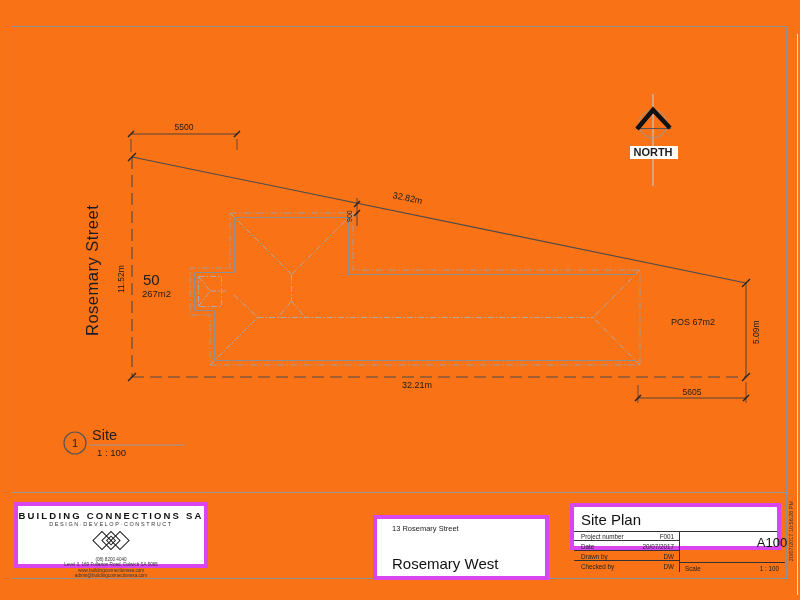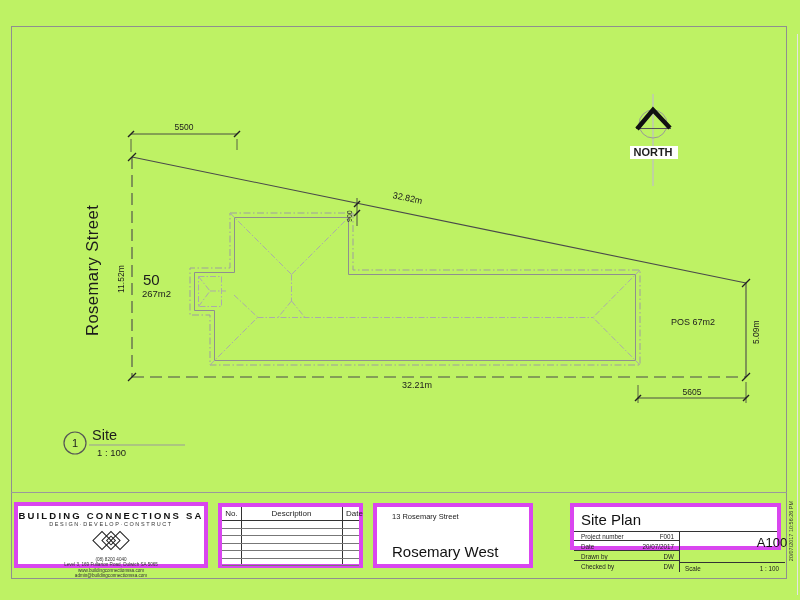--- a/index.html
+++ b/index.html
@@ -1,16 +1,16 @@
 <!DOCTYPE html>
 <html><head>
 <meta charset="utf-8">
 <style>
   html,body{margin:0;padding:0;background:#fff;}
-  #page{position:relative;width:800px;height:600px;background:#bef264;overflow:hidden;
+  #page{position:relative;width:800px;height:600px;background:#f97316;overflow:hidden;
         font-family:"Liberation Sans",sans-serif;color:#1c1c1c;}
   .abs{position:absolute;}
   
   #sheet-border{left:11px;top:26px;width:774px;height:551px;border:1.5px solid #8f8f8f;}
   #page-edge-right{left:797px;top:34px;width:0;height:561px;border-left:1px solid #e3e3e3;}
   #tb-separator{left:11px;top:492px;width:776px;height:0;border-top:1px solid #9a9a9a;}
   
   #drawing{left:0;top:0;}
   
   .tb-box{border:4px solid #d946ef;background:#fff;box-sizing:border-box;}
@@ -23,21 +23,21 @@
   
   #rev-box{left:218px;top:503px;width:145px;height:65px;}
   .rev-header{position:absolute;top:0;height:13px;line-height:13px;font-size:8px;text-align:center;box-sizing:border-box;}
   #rev-col-no{left:0;width:19px;}
   #rev-col-desc{left:19px;width:101px;}
   #rev-col-date{left:120px;width:25px;}
   #rev-head-line{position:absolute;left:0;top:13px;width:100%;border-top:1px solid #333;}
   .rev-vline{position:absolute;top:0;height:100%;border-left:0.8px solid #333;}
   .rev-row{position:absolute;left:0;width:100%;height:0;border-top:0.6px solid #777;}
   
-  #project-box{left:373px;top:503px;width:160px;height:65px;}
+  #project-box{left:373px;top:515px;width:176px;height:65px;}
   #project-address{position:absolute;left:15px;top:5px;font-size:7.5px;color:#222;}
   #project-name{position:absolute;left:15px;top:36px;font-size:15px;color:#111;}
   
   #sheetinfo-box{left:570px;top:503px;width:211px;height:47px;}
   #sheet-title{position:absolute;left:7px;top:4px;font-size:15px;color:#111;}
   #sheet-title-line{position:absolute;left:0;top:24px;width:100%;border-top:0.8px solid #333;}
   #sheet-fields{position:absolute;left:0;top:24px;width:105px;height:41px;}
   .field-row{position:absolute;left:0;width:105px;height:10px;box-sizing:border-box;border-bottom:0.6px solid #333;}
   .field-row:last-child{border-bottom:none;}
   .field-label{position:absolute;left:7px;top:2px;font-size:6.3px;color:#222;}
@@ -167,34 +167,20 @@
         <rect x="24.6" y="6.1" width="12.8" height="12.8" transform="rotate(45 31 12.5)"></rect>
         <rect x="18.9" y="9.4" width="6.2" height="6.2" transform="rotate(45 22 12.5)"></rect>
       </g>
     </svg>
     <div class="company-line">(08) 8200 4040</div>
     <div class="company-line">Level 3, 169 Fullarton Road, Dulwich SA 5065</div>
     <div class="company-line">www.buildingconnectionssa.com</div>
     <div class="company-line">admin@buildingconnectionssa.com</div>
   </div>
 
-  <div class="abs tb-box" id="rev-box">
-    <div class="rev-header" id="rev-col-no">No.</div>
-    <div class="rev-header" id="rev-col-desc">Description</div>
-    <div class="rev-header" id="rev-col-date">Date</div>
-    <div id="rev-head-line"></div>
-    <div class="rev-vline" style="left:19px;"></div>
-    <div class="rev-vline" style="left:120px;"></div>
-    <div class="rev-row" style="top:20.5px;"></div>
-    <div class="rev-row" style="top:28px;"></div>
-    <div class="rev-row" style="top:35.5px;"></div>
-    <div class="rev-row" style="top:43px;"></div>
-    <div class="rev-row" style="top:50.5px;"></div>
-    <div class="rev-row" style="top:58px;"></div>
-  </div>
 
   <div class="abs tb-box" id="project-box">
     <div id="project-address">13 Rosemary Street</div>
     <div id="project-name">Rosemary West</div>
   </div>
 
   <div class="abs tb-box" id="sheetinfo-box">
     <div id="sheet-title">Site Plan</div>
     <div id="sheet-title-line"></div>
     <div id="sheet-fields">

